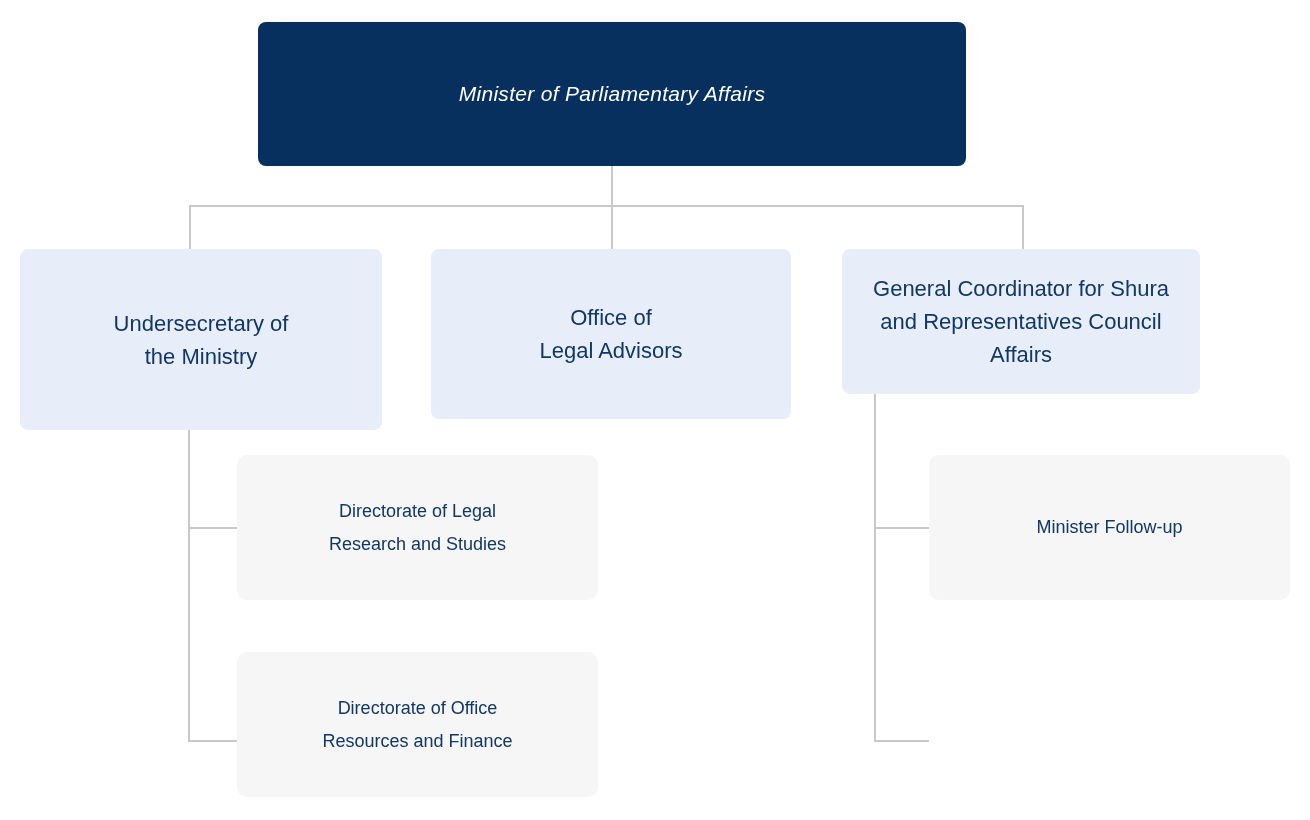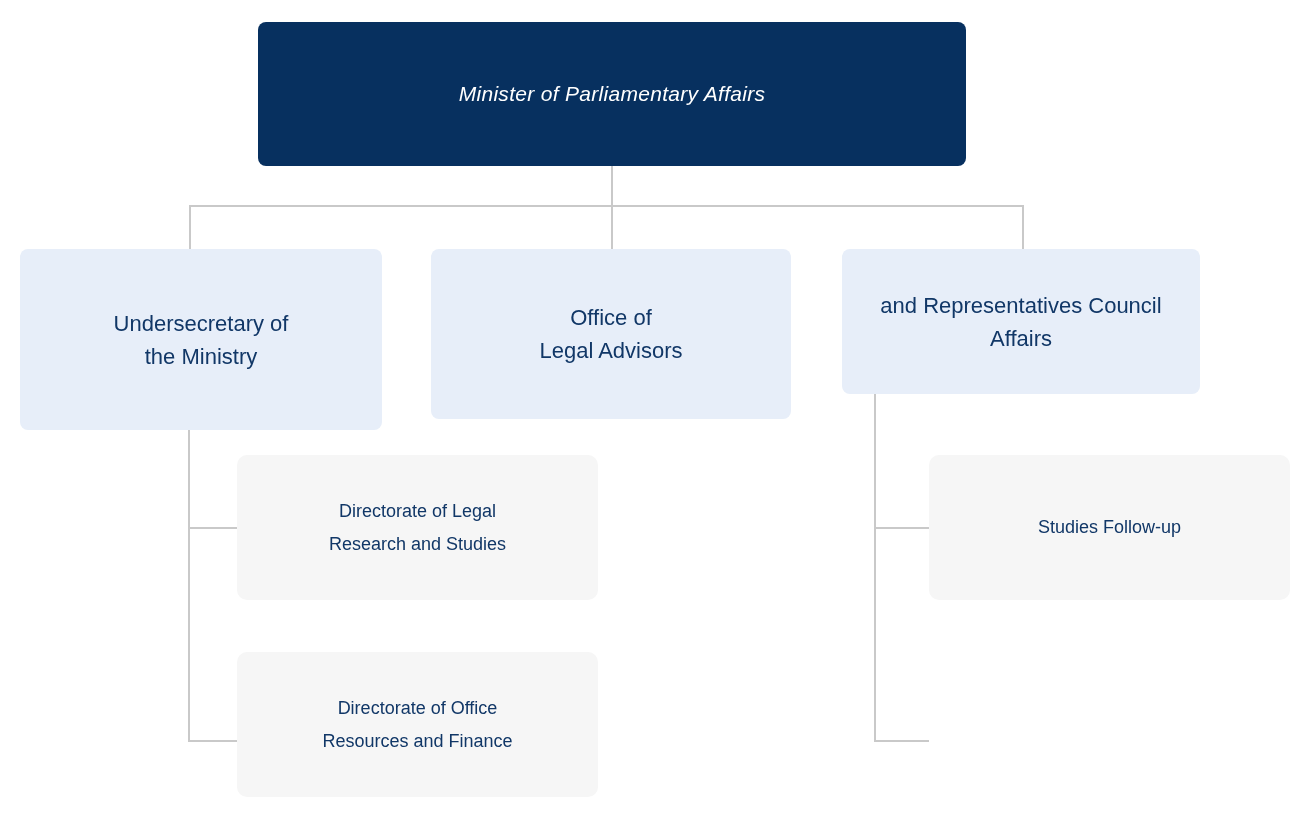--- a/index.html
+++ b/index.html
@@ -80,31 +80,32 @@
     <span class="nl">Undersecretary of</span>
     <span class="nl">the Ministry</span>
   </div>
 
   <div class="node node-l2" style="left:431px;top:249px;width:360px;height:170px">
     <span class="nl">Office of</span>
     <span class="nl">Legal Advisors</span>
   </div>
 
   <div class="node node-l2" style="left:842px;top:249px;width:358px;height:145px">
+    <span class="nl">General Coordinator for Shura</span>
     <span class="nl">and Representatives Council Affairs</span>
   </div>
 
   <div class="node node-l3" style="left:237px;top:455px;width:361px;height:145px">
     <span class="nl">Directorate of Legal</span>
     <span class="nl">Research and Studies</span>
   </div>
 
   <div class="node node-l3" style="left:237px;top:652px;width:361px;height:145px">
     <span class="nl">Directorate of Office</span>
     <span class="nl">Resources and Finance</span>
   </div>
 
   <div class="node node-l3" style="left:929px;top:455px;width:361px;height:145px">
-    <span class="nl">Studies Follow-up</span>
+    <span class="nl">Minister Follow-up</span>
   </div>
 
 
 </div>
 
 </body></html>

